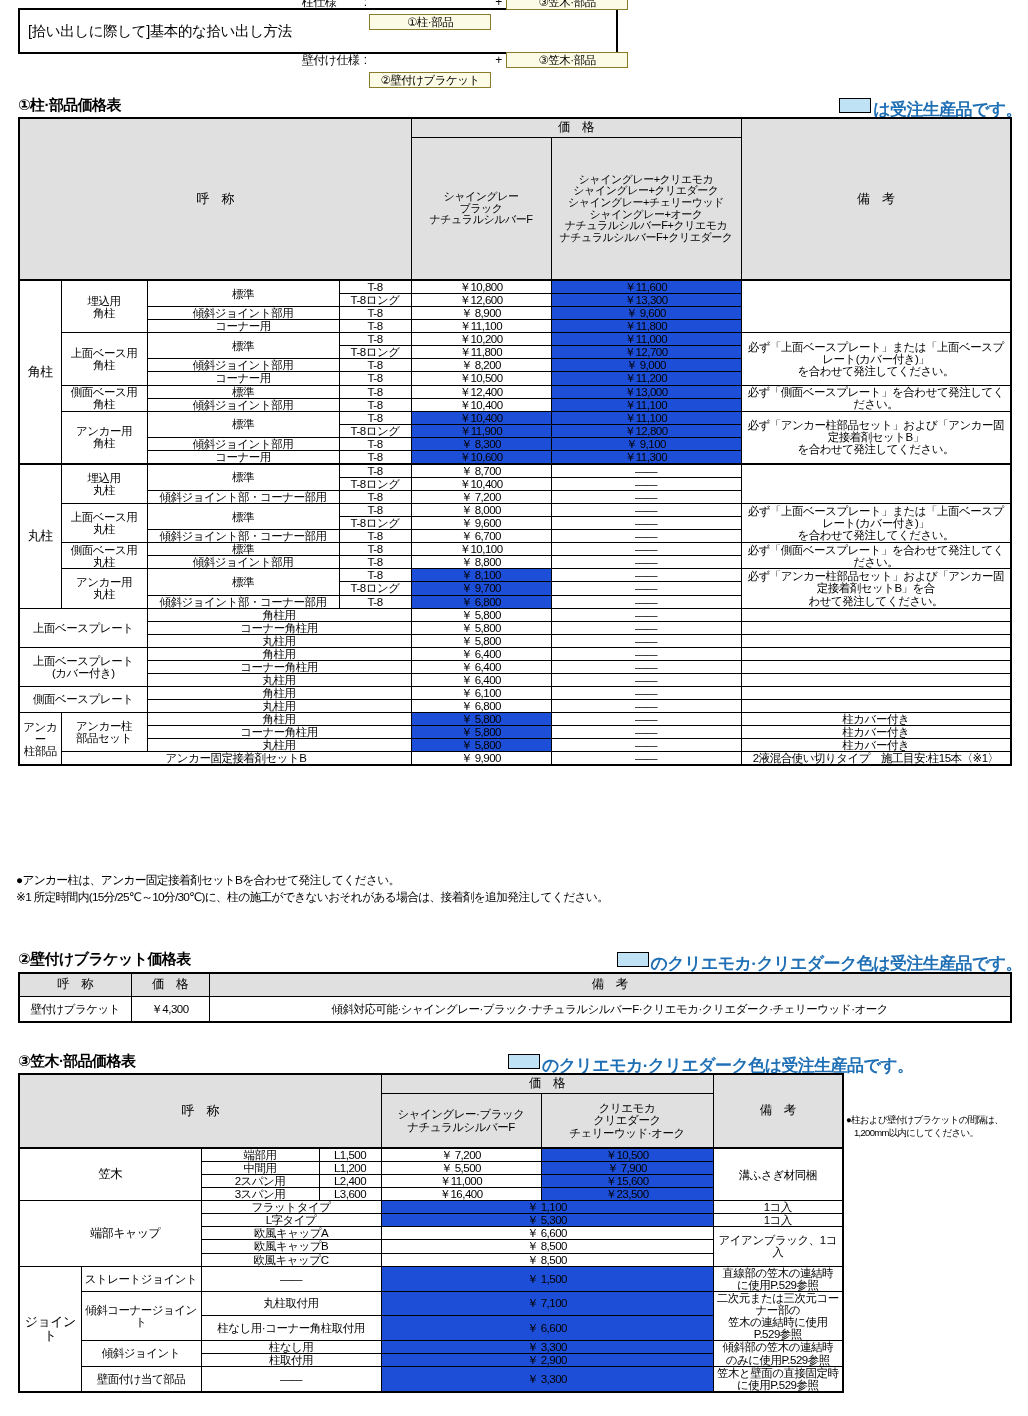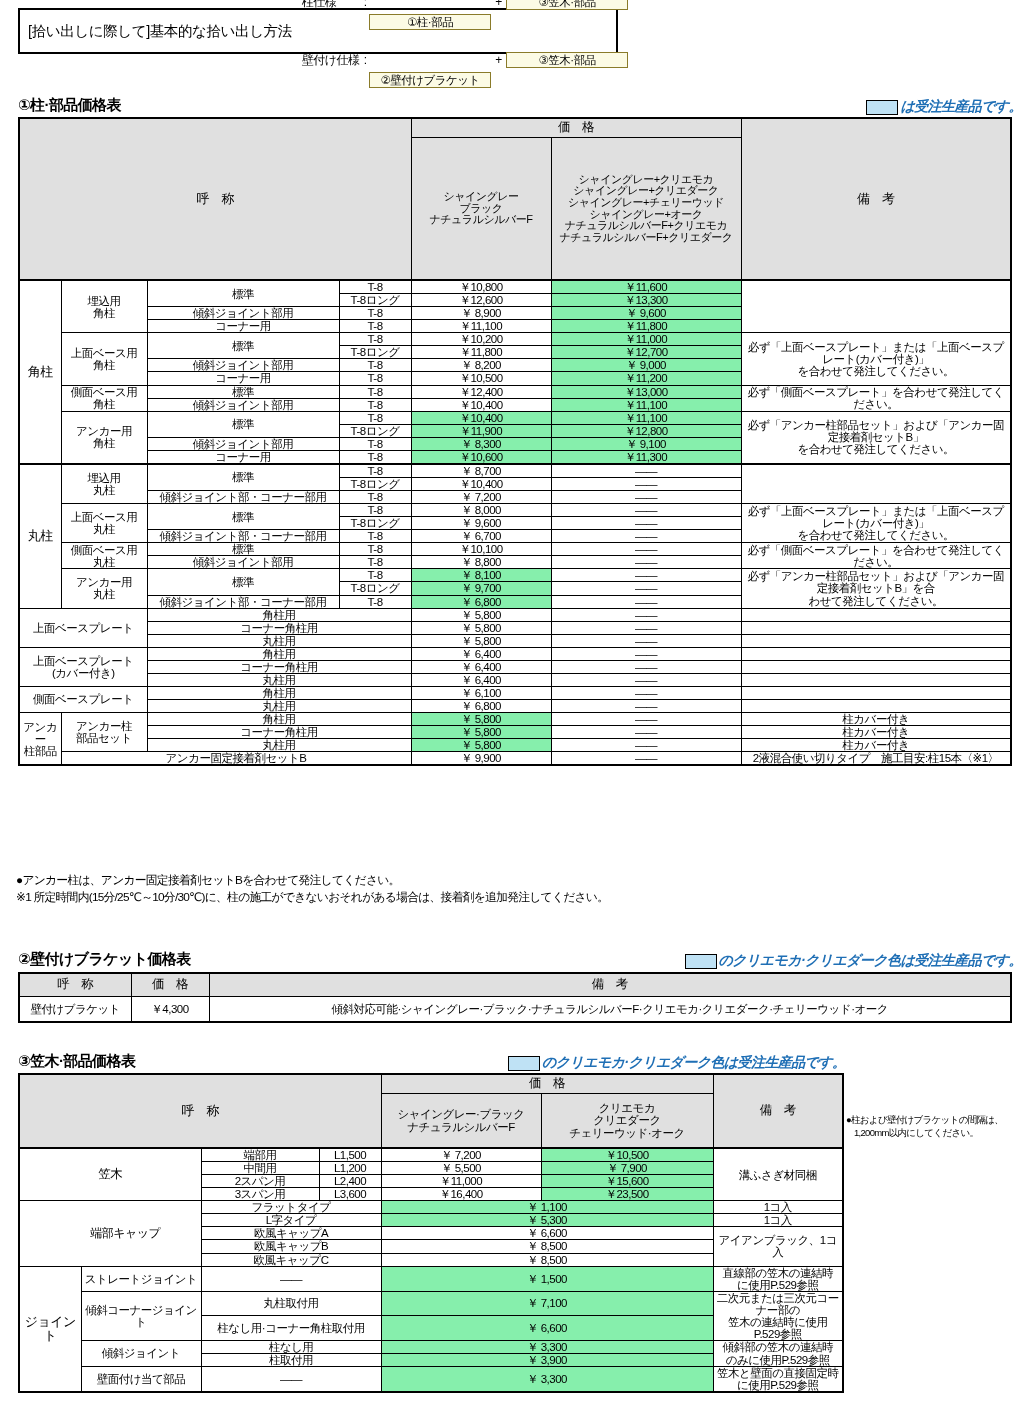--- a/index.html
+++ b/index.html
@@ -33,22 +33,22 @@
   }
   .tagbox.t1{min-width:112px;margin-top:40px;}
   .tagbox.t2{min-width:112px;}
   .plus{margin:0 4px;font-size:12px;}
 
   
   .sec-title{
     position:absolute;font-size:15px;font-weight:bold;letter-spacing:-0.6px;
   }
   .legend{
-    position:absolute;font-size:14px;font-weight:bold;color:#1f6fb5;letter-spacing:-0.6px;
-    display:flex;align-items:center;white-space:nowrap;font-style:italic;
+    position:absolute;font-size:17px;font-weight:bold;color:#1f6fb5;letter-spacing:-0.6px;
+    display:flex;align-items:flex-start;white-space:nowrap;
   }
   .legend .swatch{
     display:inline-block;width:30px;height:13px;background:#bfe2f5;border:1px solid #000;margin-right:2px;
   }
 
   
   table.grid{
     border-collapse:collapse;position:absolute;table-layout:fixed;
   }
   table.grid td,table.grid th{
@@ -56,21 +56,21 @@
     padding:0 2px;
     font-weight:normal;
     font-size:11.5px;
     line-height:1.05;
     text-align:center;
     vertical-align:middle;
     letter-spacing:-0.5px;
     overflow:hidden;
   }
   .hd{background:#e0e0e0;}
-  .blue{background:#86efac;}
+  .blue{background:#1d4ed8;}
   .thickb{border-bottom:2px solid #000 !important;}
   .thickt{border-top:2px solid #000 !important;}
   .thickl{border-left:2px solid #000 !important;}
   .thickr{border-right:2px solid #000 !important;}
   .price{font-size:12px;letter-spacing:0px;}
   .lft{text-align:left;padding-left:4px;}
   .tiny{font-size:9.5px;letter-spacing:-0.7px;}
   .sm{font-size:10.5px;letter-spacing:-0.8px;}
   .xsm{font-size:9px;letter-spacing:-0.8px;}
 
@@ -503,21 +503,21 @@
           <td class="price blue" colspan="2">￥ 6,600</td>
         </tr>
         <tr>
           <td class="sm" rowspan="2">傾斜ジョイント</td>
           <td class="sm" colspan="2">柱なし用</td>
           <td class="price blue" colspan="2">￥ 3,300</td>
           <td class="xsm thickr" rowspan="2">傾斜部の笠木の連結時<br>のみに使用P.529参照</td>
         </tr>
         <tr>
           <td class="sm" colspan="2">柱取付用</td>
-          <td class="price blue" colspan="2">￥ 3,900</td>
+          <td class="price blue" colspan="2">￥ 2,900</td>
         </tr>
         <tr>
           <td class="sm thickb" rowspan="1">壁面付け当て部品</td>
           <td class="sm thickb" colspan="2">——</td>
           <td class="price blue thickb" colspan="2">￥ 3,300</td>
           <td class="xsm thickr thickb" rowspan="1">笠木と壁面の直接固定時<br>に使用P.529参照</td>
         </tr>
       </tbody>
     </table>
 

